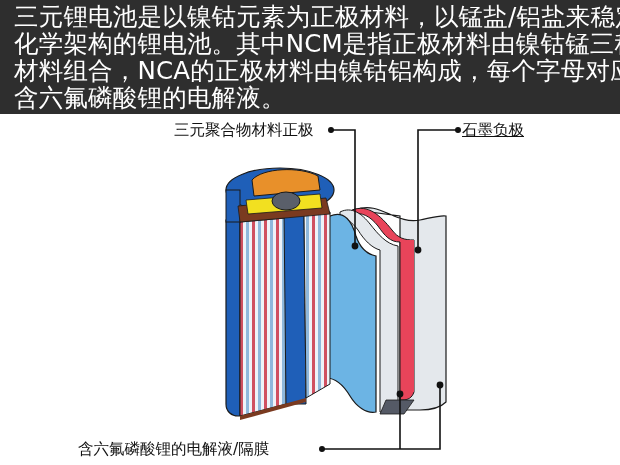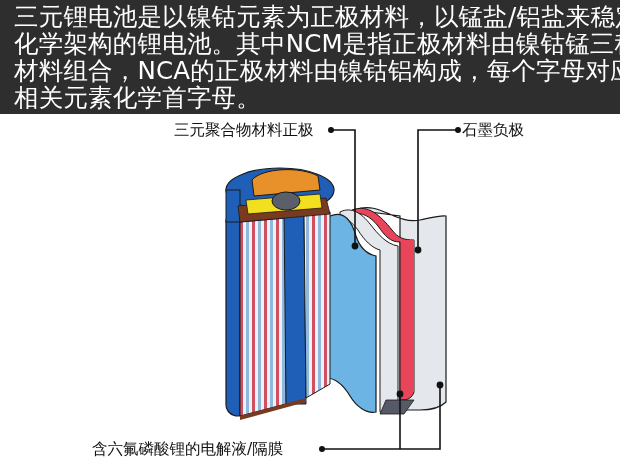--- a/index.html
+++ b/index.html
@@ -11,21 +11,21 @@
   .label { position:absolute; color:#111; font-size:15.5px; white-space:nowrap; line-height:18px; }
   svg { position:absolute; left:0; top:0; }
 </style>
 </head>
 <body>
 
 <div class="header">
   <div class="header-line">三元锂电池是以镍钴元素为正极材料，以锰盐/铝盐来稳定</div>
   <div class="header-line">化学架构的锂电池。其中NCM是指正极材料由镍钴锰三种</div>
   <div class="header-line">材料组合，NCA的正极材料由镍钴铝构成，每个字母对应</div>
-  <div class="header-line">相关元素化学首字母。</div>
+  <div class="header-line">含六氟磷酸锂的电解液。</div>
 </div>
 
 <svg width="620" height="465" viewBox="0 0 620 465">
   <defs>
     <pattern id="stripes" width="12" height="10" patternUnits="userSpaceOnUse">
       <rect width="12" height="10" fill="#eef2f8"></rect>
       <rect x="0" width="3" height="10" fill="#d05060"></rect>
       <rect x="6" width="3" height="10" fill="#8fb8dc"></rect>
     </pattern>
   </defs>
@@ -83,14 +83,14 @@
   <g stroke="#111" stroke-width="1.6" fill="none">
     <polyline points="322,449 440,449 440,385"></polyline>
     <polyline points="400,449 400,394"></polyline>
     <circle cx="322" cy="449" r="2.2" fill="#111"></circle>
     <circle cx="400" cy="394" r="2.6" fill="#111"></circle>
     <circle cx="440" cy="385" r="2.6" fill="#111"></circle>
   </g>
 </svg>
 
 <div class="label" style="left:174px; top:121px;">三元聚合物材料正极</div>
-<div class="label" style="left:462px; top:121px;">石墨负极</div>
-<div class="label" style="left:92px; top:440px;">含六氟磷酸锂的电解液/隔膜</div>
+<div class="label" style="left:462px; top:121px;text-decoration:underline;">石墨负极</div>
+<div class="label" style="left:78px; top:440px;">含六氟磷酸锂的电解液/隔膜</div>
 
 </body></html>

